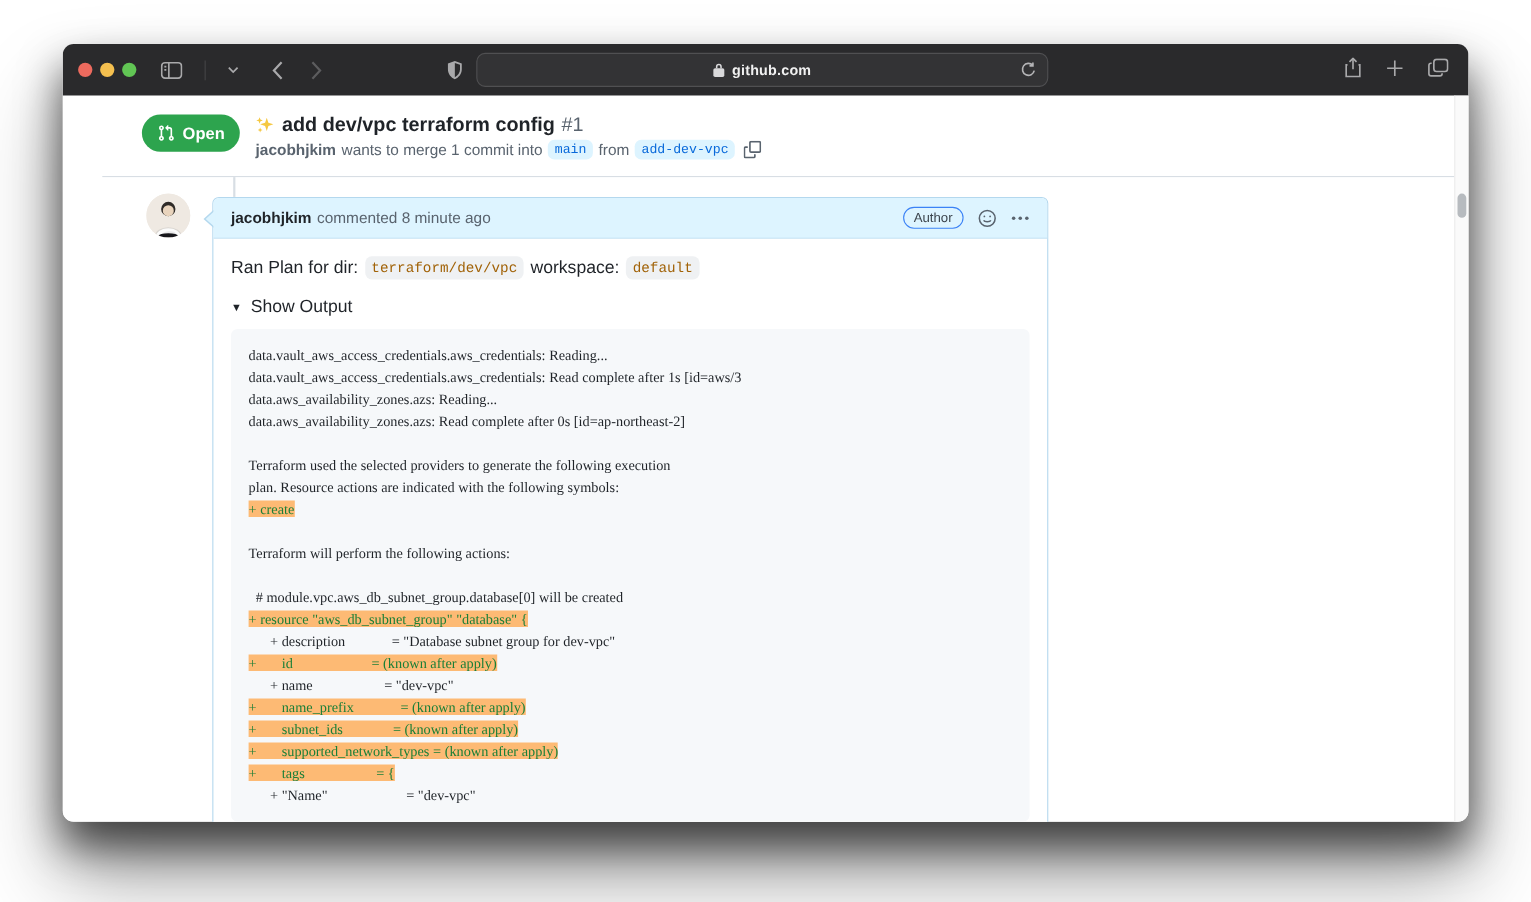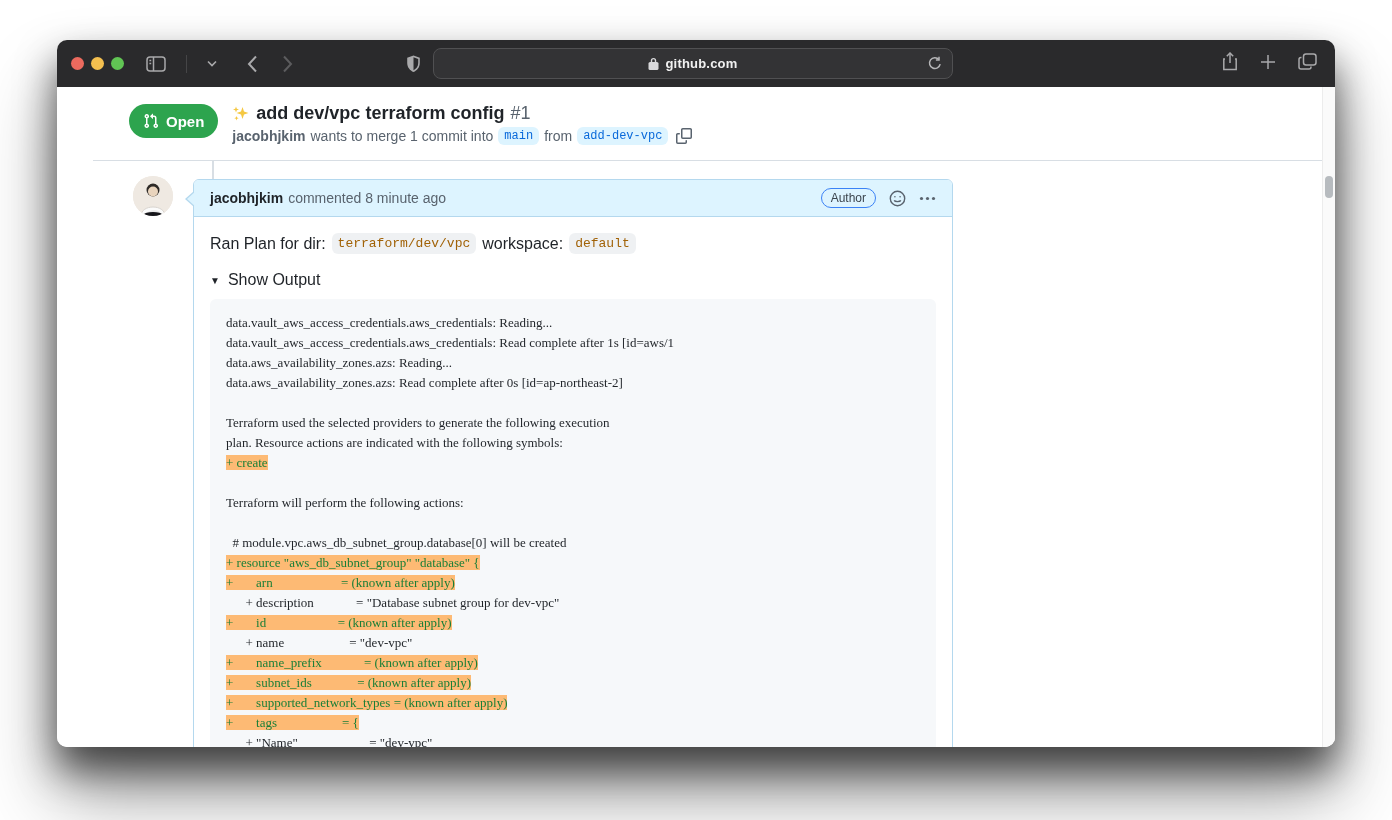--- a/index.html
+++ b/index.html
@@ -263,33 +263,32 @@
             <span class="inline-code">default</span>
           </div>
 
           <div class="details-summary">
             <span class="tri">▼</span>
             <span>Show Output</span>
           </div>
 
           <div class="code-block">
               <div class="code-line"><span>data.vault_aws_access_credentials.aws_credentials: Reading...</span></div>
-              <div class="code-line"><span>data.vault_aws_access_credentials.aws_credentials: Read complete after 1s [id=aws/1</span></div>
+              <div class="code-line"><span>data.vault_aws_access_credentials.aws_credentials: Read complete after 1s [id=aws/3</span></div>
               <div class="code-line"><span>data.aws_availability_zones.azs: Reading...</span></div>
               <div class="code-line"><span>data.aws_availability_zones.azs: Read complete after 0s [id=ap-northeast-2]</span></div>
               <div class="code-line">&nbsp;</div>
               <div class="code-line"><span>Terraform used the selected providers to generate the following execution</span></div>
               <div class="code-line"><span>plan. Resource actions are indicated with the following symbols:</span></div>
               <div class="code-line"><span class="add">+ create</span></div>
               <div class="code-line">&nbsp;</div>
               <div class="code-line"><span>Terraform will perform the following actions:</span></div>
               <div class="code-line">&nbsp;</div>
               <div class="code-line"><span>  # module.vpc.aws_db_subnet_group.database[0] will be created</span></div>
               <div class="code-line"><span class="add">+ resource "aws_db_subnet_group" "database" {</span></div>
-              <div class="code-line"><span class="add">+       arn                     = (known after apply)</span></div>
               <div class="code-line"><span>      + description             = "Database subnet group for dev-vpc"</span></div>
               <div class="code-line"><span class="add">+       id                      = (known after apply)</span></div>
               <div class="code-line"><span>      + name                    = "dev-vpc"</span></div>
               <div class="code-line"><span class="add">+       name_prefix             = (known after apply)</span></div>
               <div class="code-line"><span class="add">+       subnet_ids              = (known after apply)</span></div>
               <div class="code-line"><span class="add">+       supported_network_types = (known after apply)</span></div>
               <div class="code-line"><span class="add">+       tags                    = {</span></div>
               <div class="code-line"><span>      + "Name"                      = "dev-vpc"</span></div>
             </div>
         </div>

